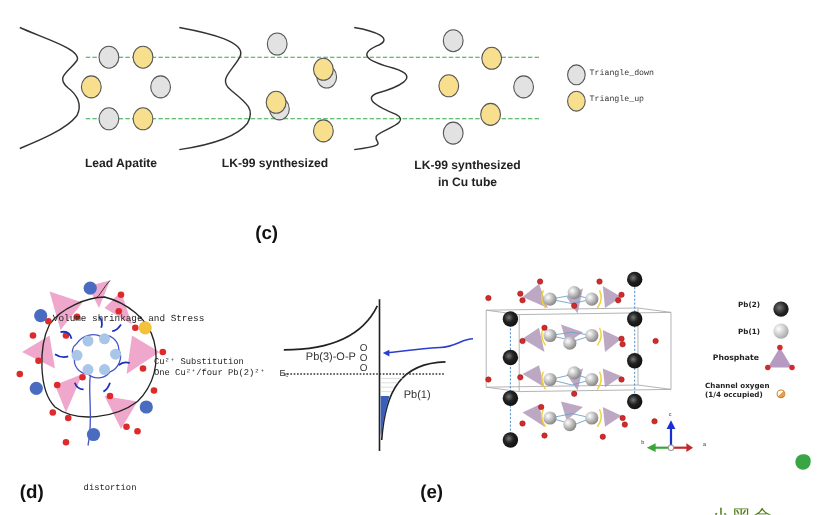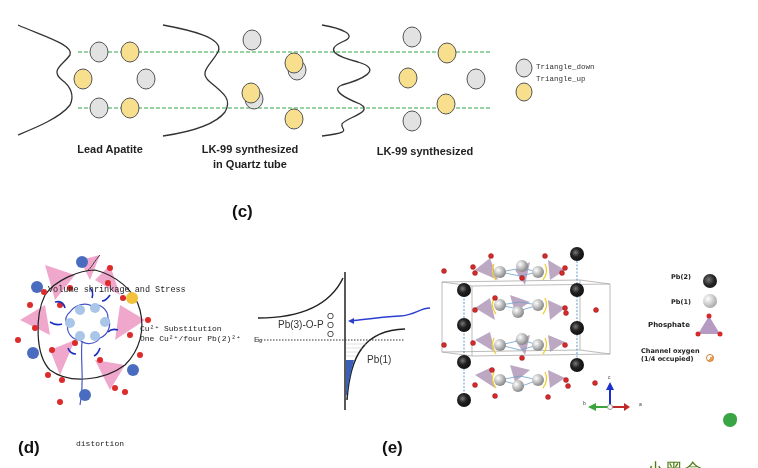--- a/index.html
+++ b/index.html
@@ -48,29 +48,29 @@
     <ellipse cx="476" cy="79" rx="9" ry="10" fill="#e2e2e2"></ellipse>
     <ellipse cx="446" cy="104" rx="9" ry="10" fill="#f7df8e"></ellipse>
     <ellipse cx="412" cy="121" rx="9" ry="10" fill="#e2e2e2"></ellipse>
   </g>
 
   <ellipse cx="524" cy="68" rx="8" ry="9" fill="#e2e2e2" stroke="#555"></ellipse>
   <ellipse cx="524" cy="92" rx="8" ry="9" fill="#f7df8e" stroke="#555"></ellipse>
 </svg>
 
 <div class="abs legend-text" style="left:536px;top:63px">Triangle_down</div>
-<div class="abs legend-text" style="left:536px;top:75px">Triangle_up</div>
+<div class="abs legend-text" style="left:536px;top:87px">Triangle_up</div>
 
 <div class="abs caption" style="left:55px;top:142px;width:110px">Lead Apatite</div>
 <div class="abs caption" style="left:180px;top:142px;width:140px">
   <div>LK-99 synthesized</div>
-  <div>in Quartz tube</div>
 </div>
 <div class="abs caption" style="left:355px;top:144px;width:140px">
   <div>LK-99 synthesized</div>
+  <div>in Cu tube</div>
 </div>
 
 <div class="abs panel-label" style="left:232px;top:202px">(c)</div>
 
 <svg class="abs" style="left:0;top:240px" width="230" height="190" viewBox="0 0 230 190">
 
   <g fill="#ee9ec6" opacity="0.9">
     <polygon points="45,25 75,35 55,60"></polygon>
     <polygon points="95,40 110,25 120,55"></polygon>
     <polygon points="20,80 45,65 50,95"></polygon>

